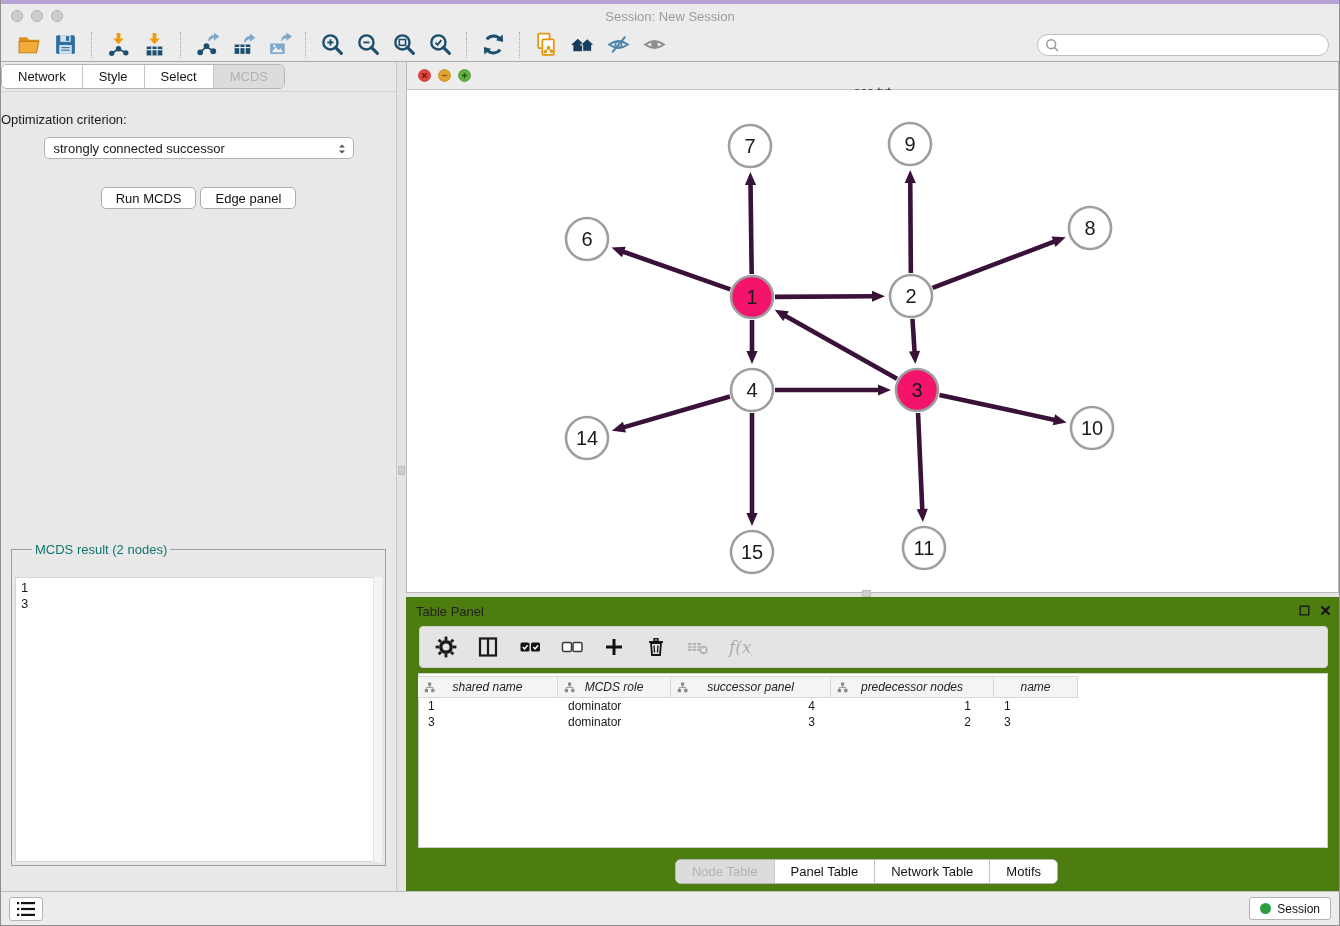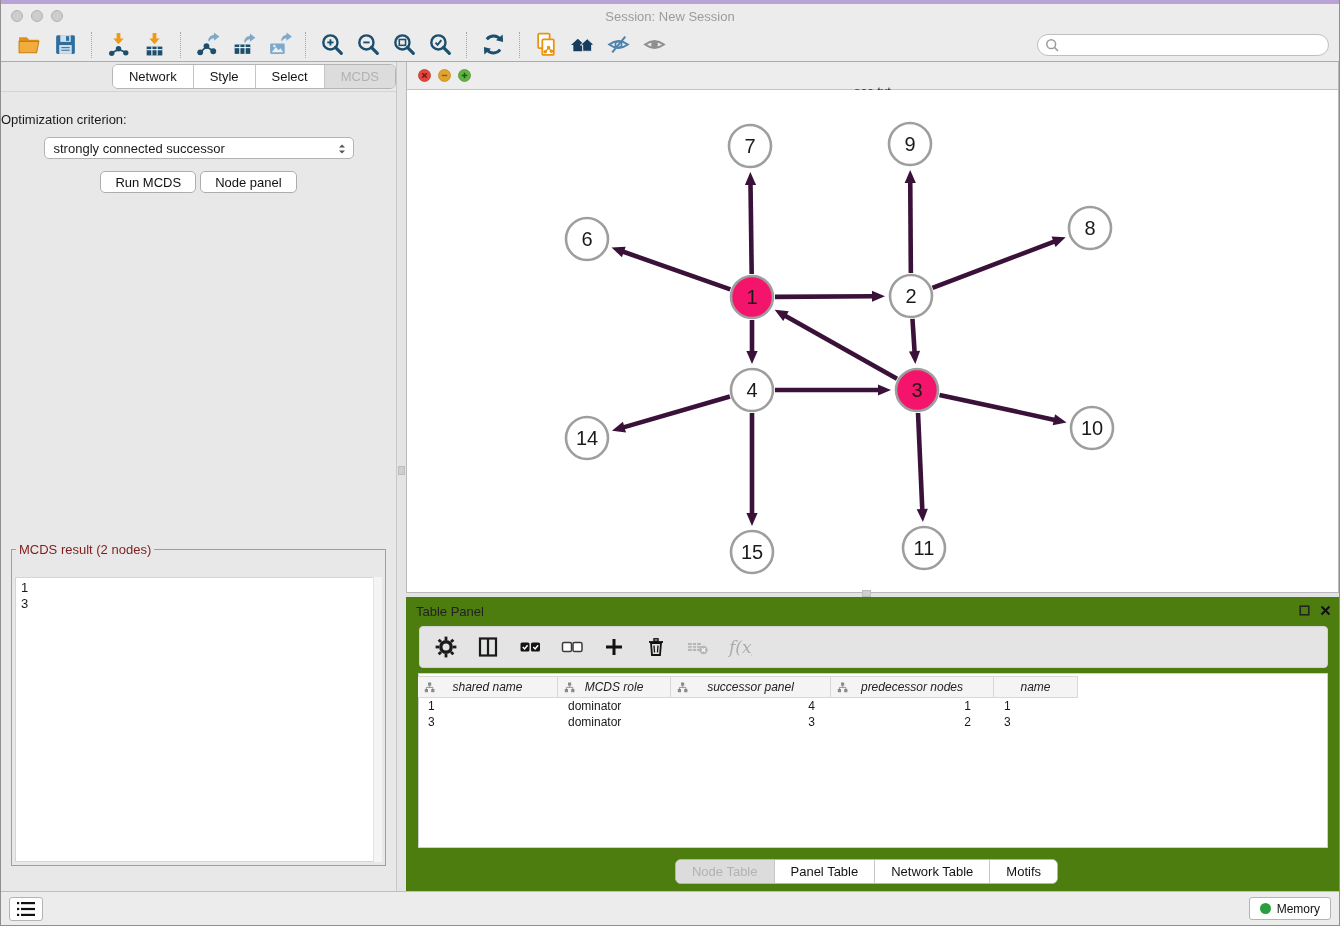--- a/index.html
+++ b/index.html
@@ -24,36 +24,36 @@
   .tb-search input{width:100%;height:100%;border:1px solid #BFBFBF;border-radius:12px;padding:0 8px 0 26px;
                    font-family:inherit;font-size:12px;background:#fff;outline:none;}
   .tb-search svg{position:absolute;left:8px;top:4px;}
   
   .main{position:absolute;left:0;top:62px;width:100%;height:830px;}
   
   .control-panel{position:absolute;left:0;top:0;width:395px;height:100%;background:#E8E8E8;}
   .panel-header{position:relative;height:28px;display:flex;align-items:center;padding:0 10px;}
   .panel-title{font-size:13px;color:#222;}
   .panel-icons{position:absolute;right:8px;top:8px;display:flex;gap:10px;align-items:center;}
-  .cp-tabs-row{height:30px;display:flex;justify-content:flex-end;align-items:center;border-bottom:1px solid #D4D4D4;}
+  .cp-tabs-row{height:30px;display:flex;justify-content:flex-start;align-items:center;border-bottom:1px solid #D4D4D4;}
   .seg-control{display:inline-flex;border:1px solid #B5B5B5;border-radius:6px;overflow:hidden;background:#fff;}
   .seg{padding:4px 16px;font-size:13px;color:#141414;background:#fff;border-left:1px solid #C6C6C6;cursor:default;white-space:nowrap;}
   .seg:first-child{border-left:none;}
   .seg.active{background:#DCDCDC;color:#B2B2B2;}
   .cp-content{position:relative;height:calc(100% - 58px);}
   .opt-label{text-align:left;margin-top:20px;font-size:13px;}
   .opt-select{position:relative;margin:10px auto 0;width:310px;height:22px;background:#fff;border:1px solid #B3B3B3;
               border-radius:5px;display:flex;align-items:center;padding:0 22px 0 9px;font-size:13px;}
   .opt-select .chev{position:absolute;right:5px;top:4px;}
-  .cp-buttons{display:flex;justify-content:center;gap:4px;margin-top:12px;}
+  .cp-buttons{display:flex;justify-content:center;gap:4px;margin-top:28px;}
   .btn{height:22px;background:#fff;border:1px solid #ADADAD;border-radius:5px;font-family:inherit;font-size:13px;
        padding:0 14px;color:#111;cursor:default;}
   .mcds-fieldset{position:absolute;left:10px;right:10px;top:430px;bottom:18px;border:1px solid #9E9E9E;
                  margin:0;padding:2px;background:#E8E8E8;}
-  .mcds-fieldset legend{font-size:13px;padding:0 3px;margin-left:2px;color:#7f1d1d;}
+  .mcds-fieldset legend{font-size:13px;padding:0 3px;margin-left:18px;color:#0f766e;}
   .mcds-text{position:absolute;left:3px;right:3px;top:20px;bottom:3px;background:#fff;border:1px solid #D5D5D5;
              font-size:13px;line-height:16px;padding:2px 5px;white-space:pre;overflow:hidden;}
   .mcds-scroll{position:absolute;right:3px;top:20px;bottom:3px;width:9px;background:#F4F4F4;border-left:1px solid #E2E2E2;}
   
   .v-divider{position:absolute;left:395px;top:0;width:10px;height:100%;background:#E4E4E4;border-left:1px solid #C9C9C9;}
   .v-divider .handle{position:absolute;left:1px;top:404px;width:7px;height:9px;background:#CFCFCF;border:1px solid #BDBDBD;}
   
   .right-area{position:absolute;left:405px;top:0;right:0;height:100%;}
   .network-window{position:absolute;left:0;top:0;right:0;height:531px;background:#fff;border:1px solid #B9B9B9;border-top:none;}
   .net-titlebar{position:relative;height:28px;background:#EDEDED;border-bottom:1px solid #C4C4C4;display:flex;align-items:center;}
@@ -275,21 +275,21 @@
         <div class="opt-label">Optimization criterion:</div>
         <div class="opt-select">
           <span>strongly connected successor</span>
           <svg class="chev" width="12" height="14" viewBox="0 0 12 14">
               <path d="M3 5.5 L6 2.5 L9 5.5 Z" fill="#555"></path>
               <path d="M3 8.5 L6 11.5 L9 8.5 Z" fill="#555"></path>
             </svg>
         </div>
         <div class="cp-buttons">
           <button class="btn">Run MCDS</button>
-          <button class="btn">Node panel</button>
+          <button class="btn">Edge panel</button>
         </div>
         <fieldset class="mcds-fieldset">
           <legend>MCDS result (2 nodes)</legend>
           <div class="mcds-text" id="mcds-lines">1
 3</div>
           <div class="mcds-scroll"></div>
         </fieldset>
       </div>
     </div>
 
@@ -589,16 +589,16 @@
             <rect x="3" y="10.9" width="2.2" height="2.2"></rect>
             <rect x="3" y="16.8" width="2.2" height="2.2"></rect>
             <rect x="7" y="5" width="14" height="2.2"></rect>
             <rect x="7" y="10.9" width="14" height="2.2"></rect>
             <rect x="7" y="16.8" width="14" height="2.2"></rect>
           </g>
         </svg>
     </button>
     <button class="sb-memory">
       <span class="mem-dot"></span>
-      <span>Memory</span>
+      <span>Session</span>
     </button>
   </div>
 </div>
 
 </body></html>

